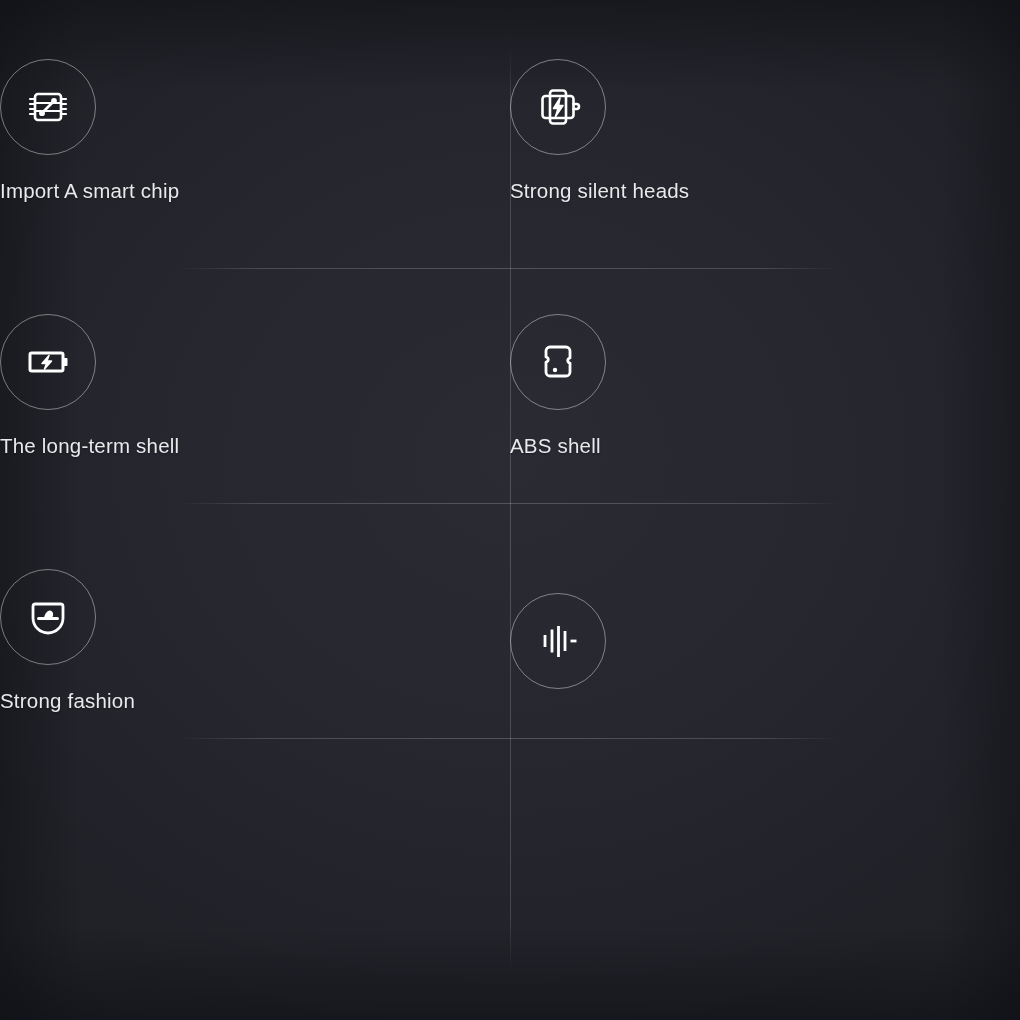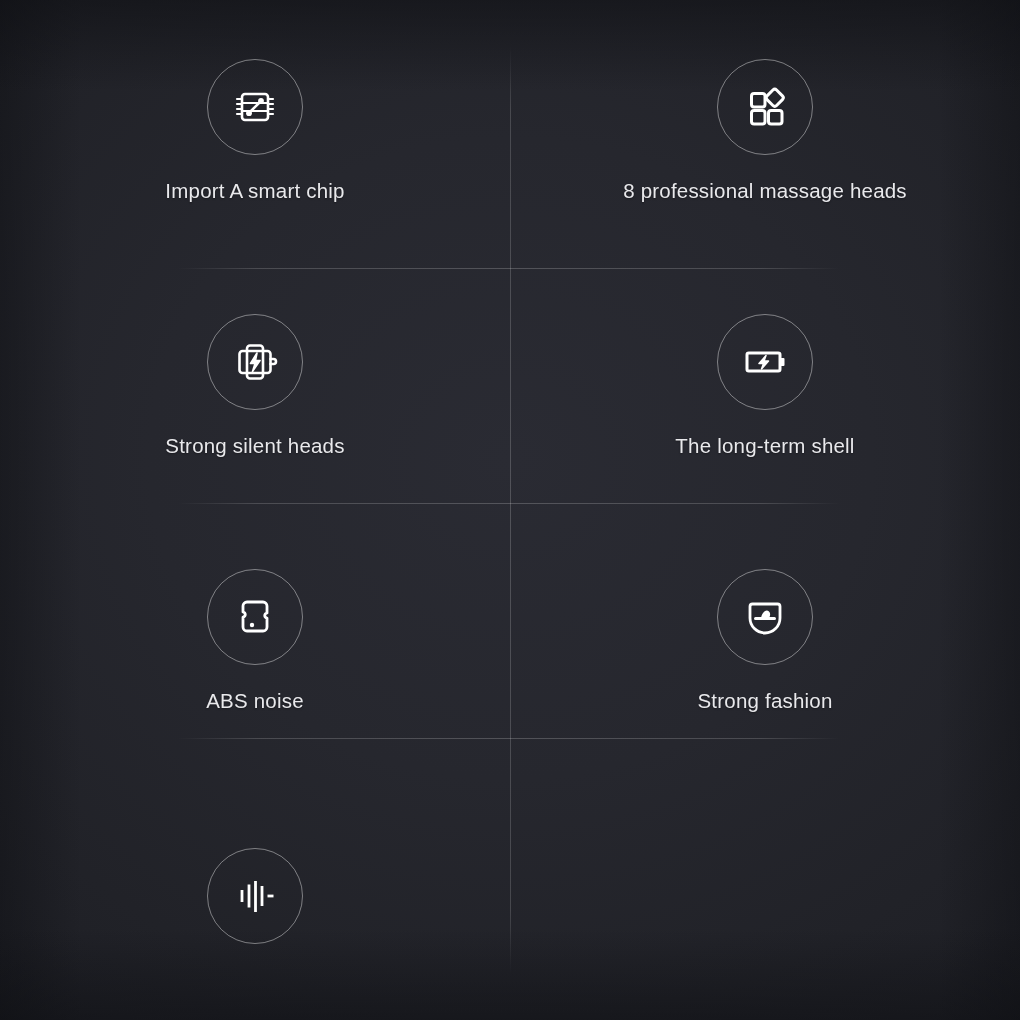--- a/index.html
+++ b/index.html
@@ -40,21 +40,20 @@
   .grid{
     position:absolute; inset:0;
     display:grid;
     grid-template-columns:1fr 1fr;
     grid-template-rows:repeat(4, 1fr);
     z-index:2;
   }
   .cell{
     display:flex;
     flex-direction:column;
-    align-items:center;
     justify-content:center;
     gap:26px;
     padding-top:6px;
   }
   .badge{
     width:96px; height:96px;
     border-radius:50%;
     border:1px solid rgba(255,255,255,.42);
     display:flex; align-items:center; justify-content:center;
     flex:0 0 auto;
@@ -98,31 +97,20 @@
             <path d="M42 20 H46"></path>
               <path d="M42 25 H46"></path>
               <path d="M42 30 H46"></path>
               <path d="M42 35 H46"></path>
           </g>
         </svg>
       </div>
       <div class="label">Import A smart chip</div>
     </div>
 
-    <div class="cell">
-      <div class="badge">
-        <svg width="56" height="56" viewBox="0 0 56 56" fill="none" stroke="#ffffff" stroke-width="3" stroke-linejoin="round">
-          <rect x="14.5" y="14.5" width="13.5" height="13.5" rx="2.6"></rect>
-          <rect x="14.5" y="31.5" width="13.5" height="13.5" rx="2.6"></rect>
-          <rect x="31.5" y="31.5" width="13.5" height="13.5" rx="2.6"></rect>
-          <rect x="31" y="12" width="13.5" height="13.5" rx="2.6" transform="rotate(45 37.75 18.75)"></rect>
-        </svg>
-      </div>
-      <div class="label">8 professional massage heads</div>
-    </div>
 
     <div class="cell">
       <div class="badge">
         <svg width="56" height="56" viewBox="0 0 56 56" fill="none" stroke="#ffffff" stroke-width="2.6" stroke-linejoin="round" stroke-linecap="round">
           <rect x="12.5" y="17" width="31" height="22" rx="3"></rect>
           <path d="M43.5 25 h3 a1.6 1.6 0 0 1 0 5 h-3"></path>
           <rect x="20" y="11.5" width="16" height="33" rx="3"></rect>
           <path d="M30 19 L23.5 29.5 H28 L25.5 37.5 L33 26.5 H28.5 Z" fill="#ffffff" stroke="#ffffff" stroke-width="1.6"></path>
         </svg>
       </div>
@@ -142,21 +130,21 @@
 
     <div class="cell">
       <div class="badge">
         <svg width="56" height="56" viewBox="0 0 56 56" fill="none" stroke="#ffffff" stroke-width="2.8" stroke-linejoin="round" stroke-linecap="round">
           <path d="M20 13 H36 a4 4 0 0 1 4 4 V24
                    c-3 .6 -3 4.4 0 5 V38 a4 4 0 0 1 -4 4 H20 a4 4 0 0 1 -4 -4 V28
                    c3 -.6 3 -4.4 0 -5 V17 a4 4 0 0 1 4 -4 Z"></path>
           <circle cx="25" cy="36" r="2.2" fill="#ffffff" stroke="none"></circle>
         </svg>
       </div>
-      <div class="label">ABS noise</div>
+      <div class="label">ABS shell</div>
     </div>
 
     <div class="cell">
       <div class="badge">
         <svg width="56" height="56" viewBox="0 0 56 56" fill="none" stroke="#ffffff" stroke-width="2.8" stroke-linejoin="round" stroke-linecap="round">
           <path d="M13 17.5 a2.5 2.5 0 0 1 2.5 -2.5 H40.5 a2.5 2.5 0 0 1 2.5 2.5 V29
                    a15 15 0 0 1 -15 15 a15 15 0 0 1 -15 -15 Z"></path>
           <path d="M18.5 29.5 H37.5" stroke-width="3"></path>
           <path d="M25 27.5 c1.5 -4.5 4.5 -6.5 6.5 -4.5 c1.6 1.6 1 3.2 .5 4.5 Z" fill="#ffffff" stroke="#ffffff" stroke-width="1.4"></path>
         </svg>

